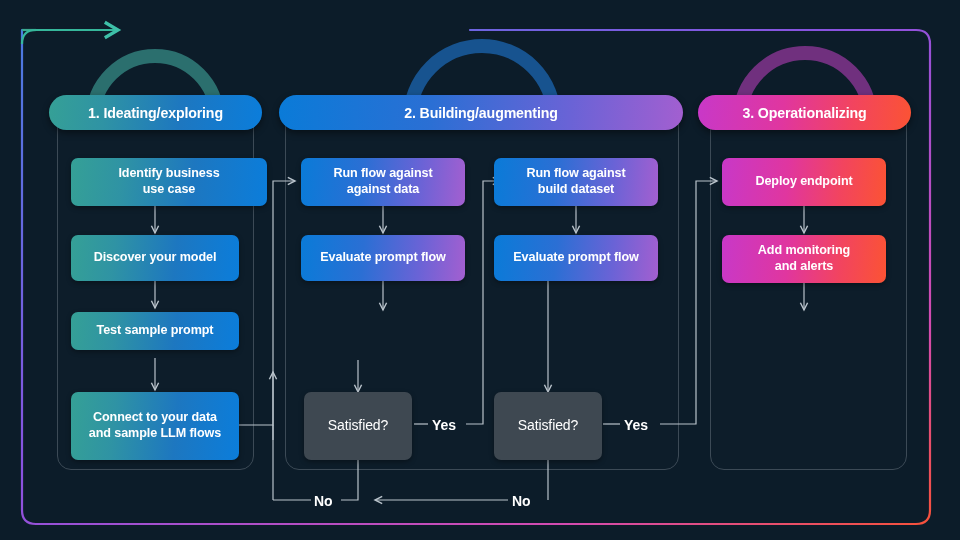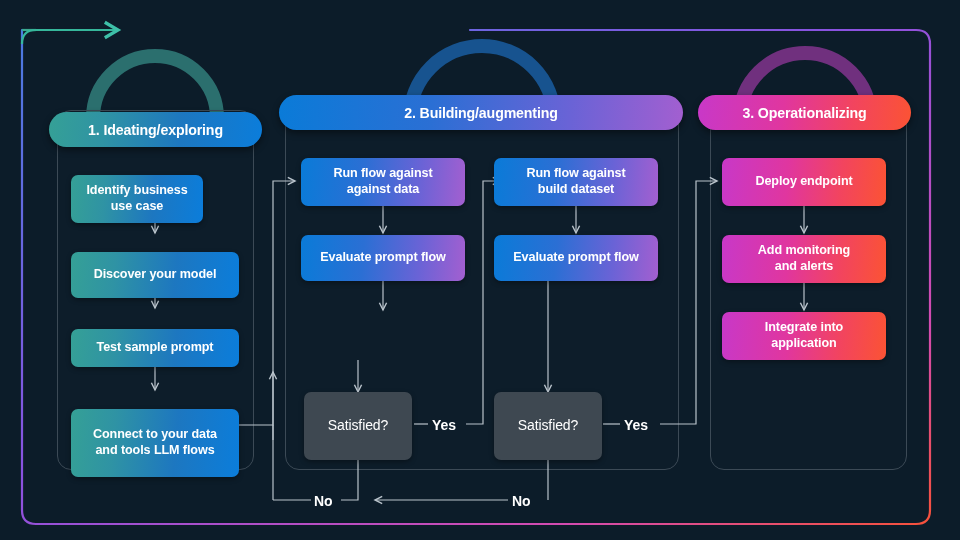--- a/index.html
+++ b/index.html
@@ -54,21 +54,21 @@
     box-sizing: border-box;
     box-shadow: 0 3px 7px rgba(0,0,0,0.45);
   }
   .col-box {
     position: absolute;
     border: 1px solid #3c4a56;
     border-radius: 14px;
     box-sizing: border-box;
     background: rgba(255,255,255,0.008);
   }
-  .g-teal  { background: linear-gradient(95deg, #35a096 0%, #2f93a4 26%, #1d77c0 62%, #0b7ddb 100%); margin-top: 17px; }
+  .g-teal  { background: linear-gradient(95deg, #35a096 0%, #2f93a4 26%, #1d77c0 62%, #0b7ddb 100%); }
   .g-blue  { background: linear-gradient(95deg, #0a7bd8 0%, #2b6fd4 38%, #6a63d6 72%, #a35fd0 100%); }
   .g-pink  { background: linear-gradient(95deg, #c838c8 0%, #e0369f 40%, #f2445f 72%, #fb5334 100%); }
   .gray-box {
     background: #3e4851;
     border-radius: 7px;
   }
   .edge-label {
     position: absolute;
     color: #ffffff;
     font-size: 14px;
@@ -166,36 +166,36 @@
   <div class="pill g-teal" style="left:49px; top:95px; width:213px; height:35px;">
     <span>1. Ideating/exploring</span>
   </div>
   <div class="pill g-blue" style="left:279px; top:95px; width:404px; height:35px;">
     <span>2. Building/augmenting</span>
   </div>
   <div class="pill g-pink" style="left:698px; top:95px; width:213px; height:35px;">
     <span>3. Operationalizing</span>
   </div>
 
-  <div class="node g-teal" style="left:71px; top:158px; width:132px; height:48px;">
+  <div class="node g-teal" style="left:71px; top:158px; width:196px; height:48px;">
     <div>
       <div>Identify business</div>
       <div>use case</div>
     </div>
   </div>
   <div class="node g-teal" style="left:71px; top:235px; width:168px; height:46px;">
     <div>Discover your model</div>
   </div>
   <div class="node g-teal" style="left:71px; top:312px; width:168px; height:38px;">
     <div>Test sample prompt</div>
   </div>
   <div class="node g-teal" style="left:71px; top:392px; width:168px; height:68px;">
     <div>
       <div>Connect to your data</div>
-      <div>and tools LLM flows</div>
+      <div>and sample LLM flows</div>
     </div>
   </div>
 
   <div class="node g-blue" style="left:301px; top:158px; width:164px; height:48px;">
     <div>
       <div>Run flow against</div>
       <div>against data</div>
     </div>
   </div>
   <div class="node g-blue" style="left:301px; top:235px; width:164px; height:46px;">
@@ -218,26 +218,20 @@
     <div>Satisfied?</div>
   </div>
 
   <div class="node g-pink" style="left:722px; top:158px; width:164px; height:48px;">
     <div>Deploy endpoint</div>
   </div>
   <div class="node g-pink" style="left:722px; top:235px; width:164px; height:48px;">
     <div>
       <div>Add monitoring</div>
       <div>and alerts</div>
-    </div>
-  </div>
-  <div class="node g-pink" style="left:722px; top:312px; width:164px; height:48px;">
-    <div>
-      <div>Integrate into</div>
-      <div>application</div>
     </div>
   </div>
 
   <div class="edge-label" style="left:432px; top:417px;">Yes</div>
   <div class="edge-label" style="left:624px; top:417px;">Yes</div>
   <div class="edge-label" style="left:314px; top:493px;">No</div>
   <div class="edge-label" style="left:512px; top:493px;">No</div>
 
 </div>
 

